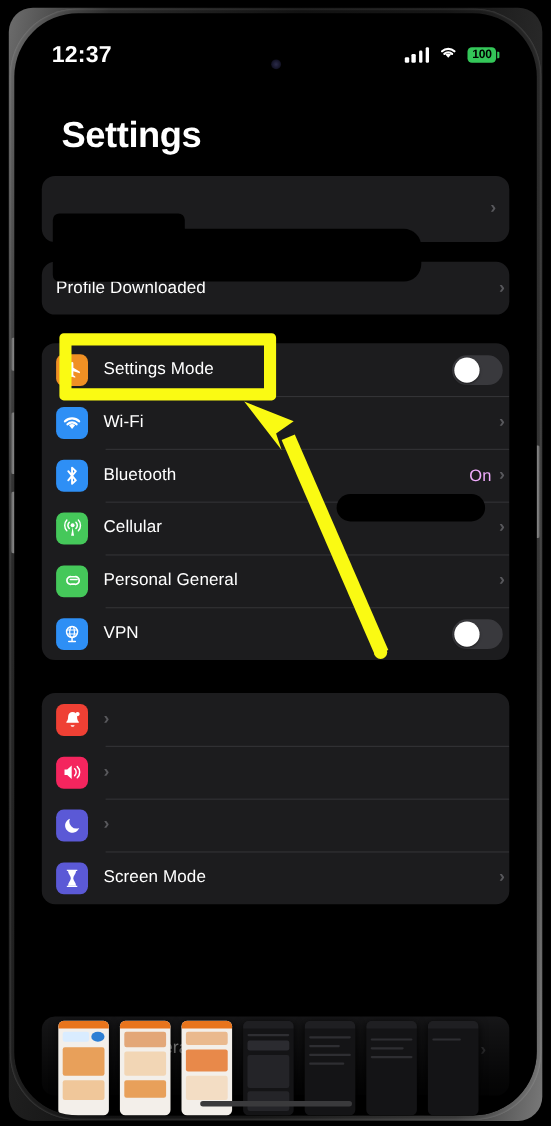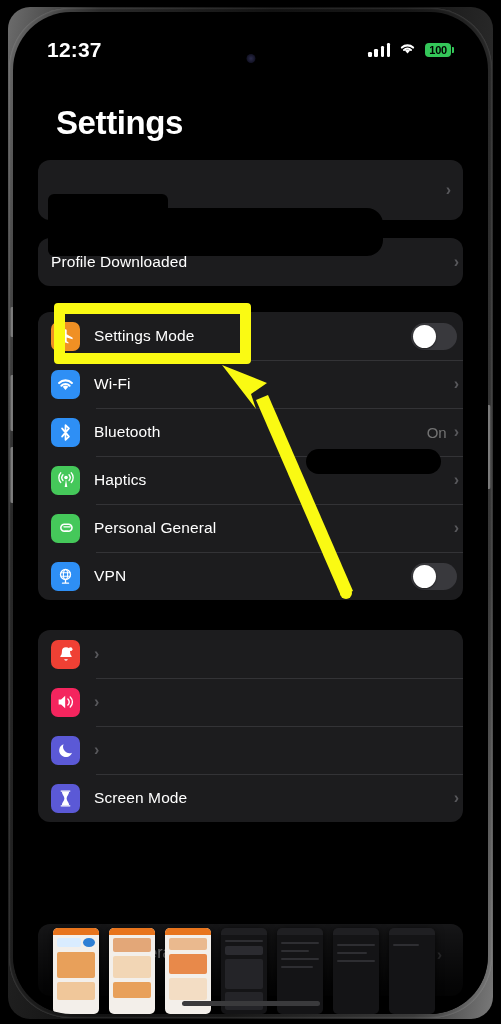--- a/index.html
+++ b/index.html
@@ -82,21 +82,21 @@
   .row + .row::before{
     content:""; position:absolute; left:58px; right:0; top:0; height:1px;
     background:#333336;
   }
   .icon{
     width:29px; height:29px; border-radius:7px; flex:none;
     display:flex; align-items:center; justify-content:center; margin-right:14px;
   }
   .icon svg{ display:block; }
   .label{ color:#fff; font-size:15.5px; flex:1; letter-spacing:.1px; }
-  .value{ color:#737373; font-size:15px; margin-right:7px; }
+  .value{ color:#f0abfc; font-size:15px; margin-right:7px; }
   .chev{ color:#58585c; font-size:16px; font-weight:700; line-height:1; flex:none; }
 
   
   .toggle{
     width:46px; height:27px; border-radius:14px; background:#39393d;
     position:relative; flex:none; margin-right:2px;
   }
   .toggle .knob{
     position:absolute; top:2px; left:2px; width:23px; height:23px;
     border-radius:50%; background:#fff; box-shadow:0 1px 2px rgba(0,0,0,.5);
@@ -251,21 +251,21 @@
           <span class="icon" style="background:#45C85A">
             <svg width="20" height="18" viewBox="0 0 24 22">
               <circle cx="12" cy="8" r="2.2" fill="#fff"></circle>
               <path d="M12 10.2 L10.4 19.5 h3.2 Z" fill="#fff"></path>
               <path d="M8.3 4.6 A5.3 5.3 0 0 0 8.3 11.6" stroke="#fff" stroke-width="1.7" fill="none" stroke-linecap="round"></path>
               <path d="M15.7 4.6 A5.3 5.3 0 0 1 15.7 11.6" stroke="#fff" stroke-width="1.7" fill="none" stroke-linecap="round"></path>
               <path d="M5.6 2.2 A8.6 8.6 0 0 0 5.6 14" stroke="#fff" stroke-width="1.6" fill="none" stroke-linecap="round"></path>
               <path d="M18.4 2.2 A8.6 8.6 0 0 1 18.4 14" stroke="#fff" stroke-width="1.6" fill="none" stroke-linecap="round"></path>
             </svg>
           </span>
-          <span class="label">Haptics</span>
+          <span class="label">Cellular</span>
           <span class="chev">›</span>
         </div>
 
         <div class="row">
           <span class="icon" style="background:#45C85A">
             <svg width="20" height="18" viewBox="0 0 24 22">
               <path d="M14.5 6.5 A4.2 4.2 0 1 1 14.5 14.8 L10.5 14.8 A4.2 4.2 0 1 1 10.5 6.5 Z" fill="none" stroke="#fff" stroke-width="1.9"></path>
               <path d="M9.5 9.6 h7.5" stroke="#fff" stroke-width="1.7" stroke-linecap="round"></path>
             </svg>
           </span>

